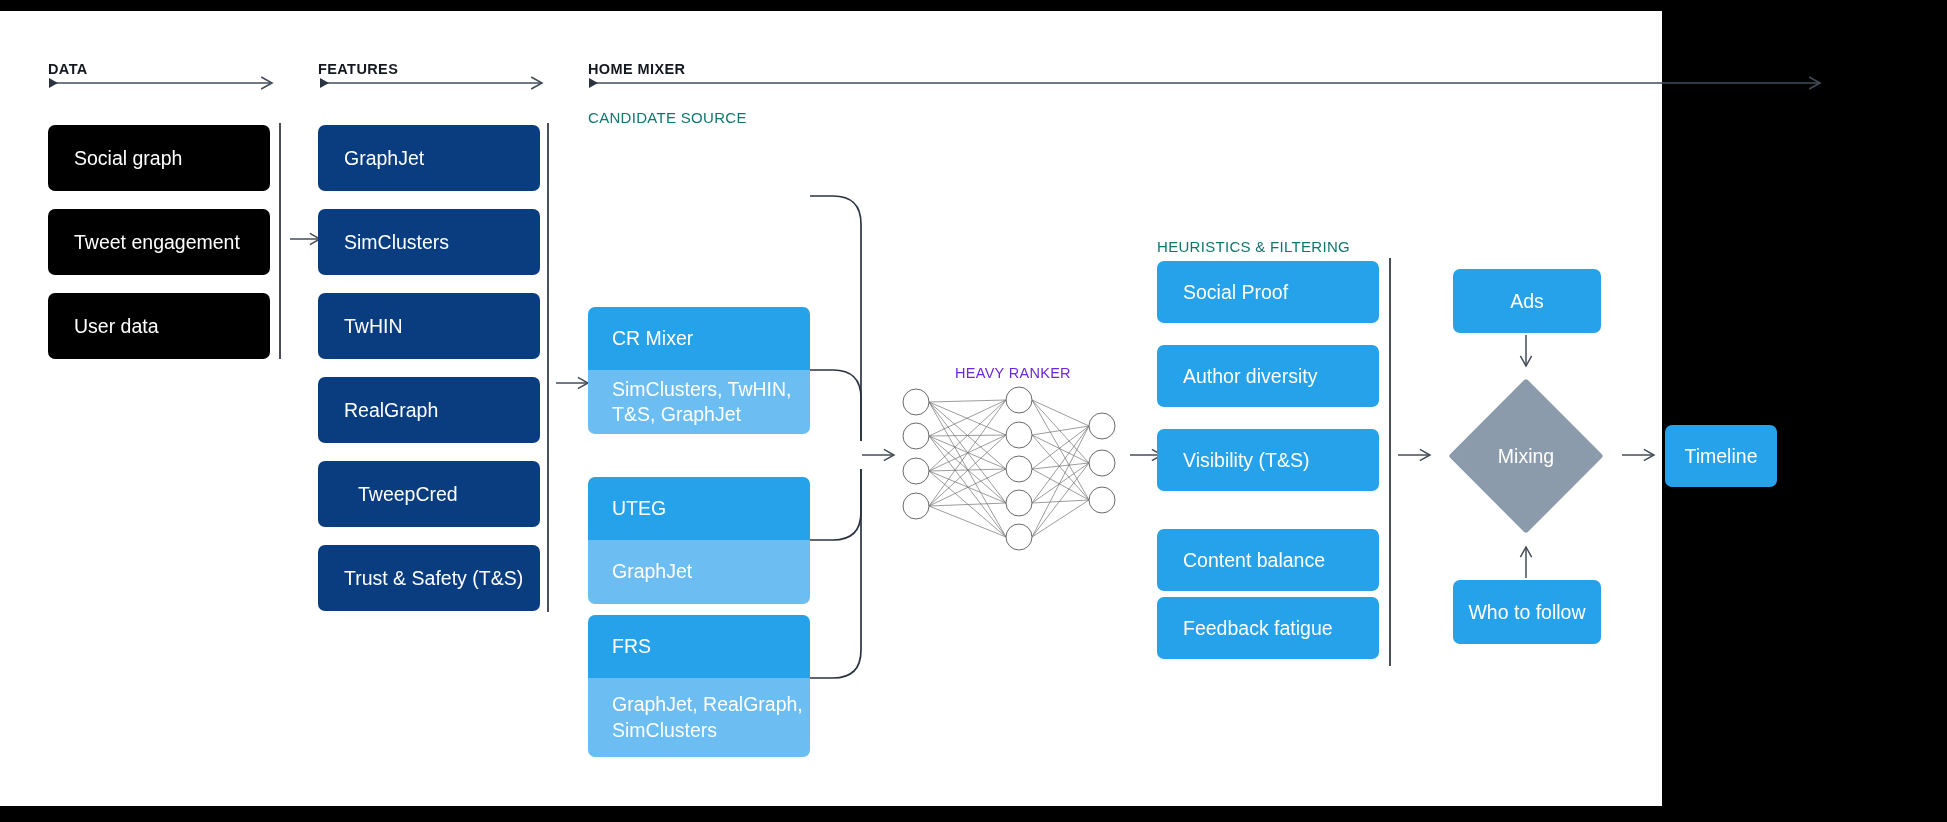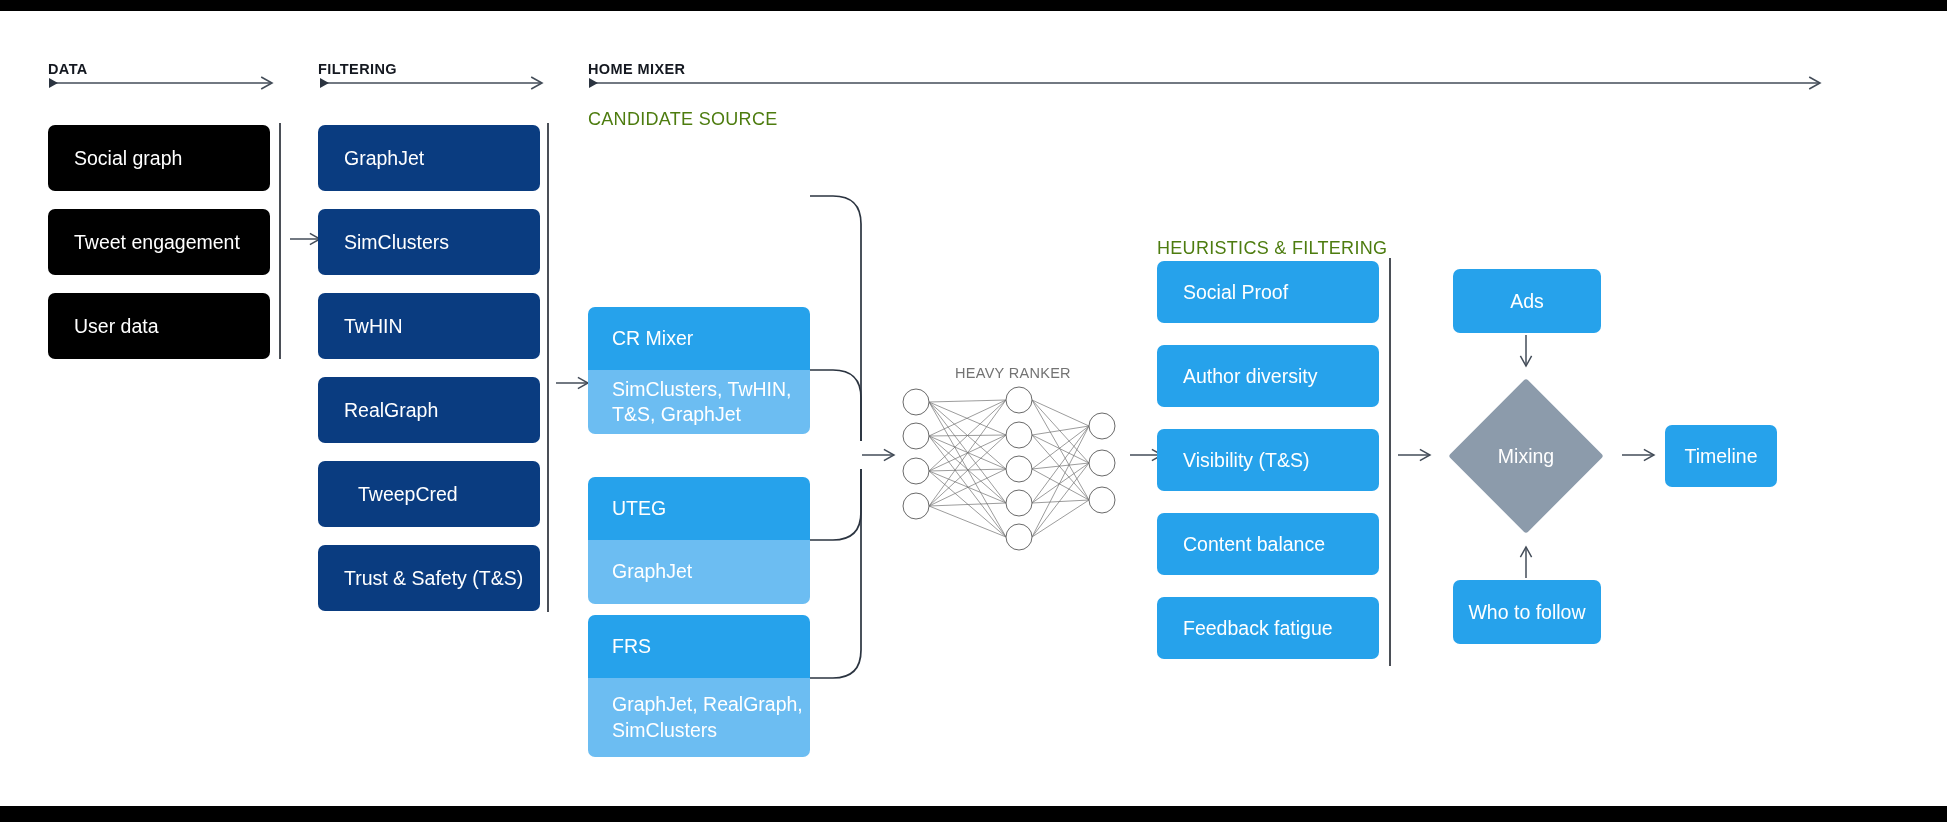--- a/index.html
+++ b/index.html
@@ -10,43 +10,43 @@
     overflow:hidden;
   }
   #stage {
     position:relative;
     width:1947px; height:822px;
     background:#000;
   }
   #canvas {
     position:absolute;
     left:0; top:11px;
-    width:1947px; height:795px;
+    width:1662px; height:795px;
     background:#ffffff;
   }
   #svg-layer {
     position:absolute; left:0; top:0;
     width:1947px; height:795px;
     pointer-events:none;
   }
 
   
   .sec-title {
     position:absolute;
     font-size:14.5px;
     font-weight:700;
     letter-spacing:0.4px;
     color:#141820;
   }
   .sub-title {
     position:absolute;
-    font-size:18px;
+    font-size:15px;
     font-weight:400;
     letter-spacing:0.3px;
-    color:#4d7c0f;
+    color:#0f766e;
   }
 
   
   .card {
     position:absolute;
     border-radius:7px;
     display:flex;
     align-items:center;
     color:#ffffff;
     font-size:19.5px;
@@ -97,21 +97,21 @@
   .diamond-label {
     position:absolute;
     left:0; top:0; width:100%; height:100%;
     display:flex; align-items:center; justify-content:center;
     color:#ffffff; font-size:19.5px;text-align:center;
   }
 
   .nn-label {
     position:absolute;
     font-size:14.5px;
-    color:#737373;
+    color:#6d28d9;
     letter-spacing:0.3px;
   }
 </style>
 </head>
 <body>
 
 <div id="stage">
   <div id="canvas">
 
     <svg id="svg-layer" viewBox="0 0 1947 795" xmlns="http://www.w3.org/2000/svg">
@@ -211,21 +211,21 @@
         </g>
       </g>
 
       <g>
         <line x1="1526" y1="324" x2="1526" y2="355" stroke="#434c58" stroke-width="1.5" marker-end="url(#arrowhead-open)"></line>
         <line x1="1526" y1="567" x2="1526" y2="536" stroke="#434c58" stroke-width="1.5" marker-end="url(#arrowhead-open)"></line>
       </g>
     </svg>
 
     <div class="sec-title" style="left:48px; top:50px;">DATA</div>
-    <div class="sec-title" style="left:318px; top:50px;">FILTERING</div>
+    <div class="sec-title" style="left:318px; top:50px;">FEATURES</div>
     <div class="sec-title" style="left:588px; top:50px;">HOME MIXER</div>
     <div class="sub-title" style="left:588px; top:98px;">CANDIDATE SOURCE</div>
     <div class="nn-label" style="left:955px; top:354px;">HEAVY RANKER</div>
     <div class="sub-title" style="left:1157px; top:227px;">HEURISTICS &amp; FILTERING</div>
 
     <div class="card data" style="left:48px; top:114px; width:222px; height:66px;">
       <span>Social graph</span>
     </div>
     <div class="card data" style="left:48px; top:282px; width:222px; height:66px;">
       <span>User data</span>
@@ -271,21 +271,21 @@
 
     <div class="card heur" style="left:1157px; top:250px; width:222px; height:62px;">
       <span>Social Proof</span>
     </div>
     <div class="card heur" style="left:1157px; top:334px; width:222px; height:62px;">
       <span>Author diversity</span>
     </div>
     <div class="card heur" style="left:1157px; top:418px; width:222px; height:62px;">
       <span>Visibility (T&amp;S)</span>
     </div>
-    <div class="card heur" style="left:1157px; top:502px; width:222px; height:62px;">
+    <div class="card heur" style="left:1157px; top:518px; width:222px; height:62px;">
       <span>Content balance</span>
     </div>
     <div class="card heur" style="left:1157px; top:586px; width:222px; height:62px;">
       <span>Feedback fatigue</span>
     </div>
 
     <div class="card plain" style="left:1453px; top:258px; width:148px; height:64px;">
       <span>Ads</span>
     </div>
 

